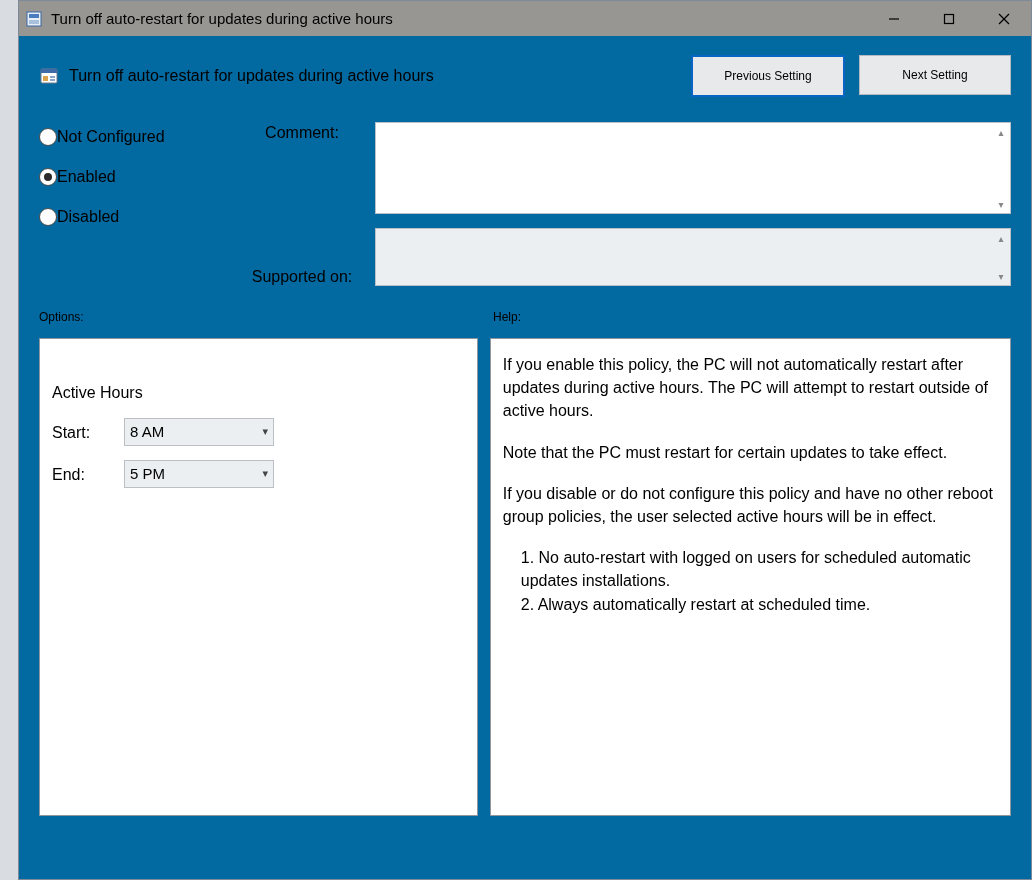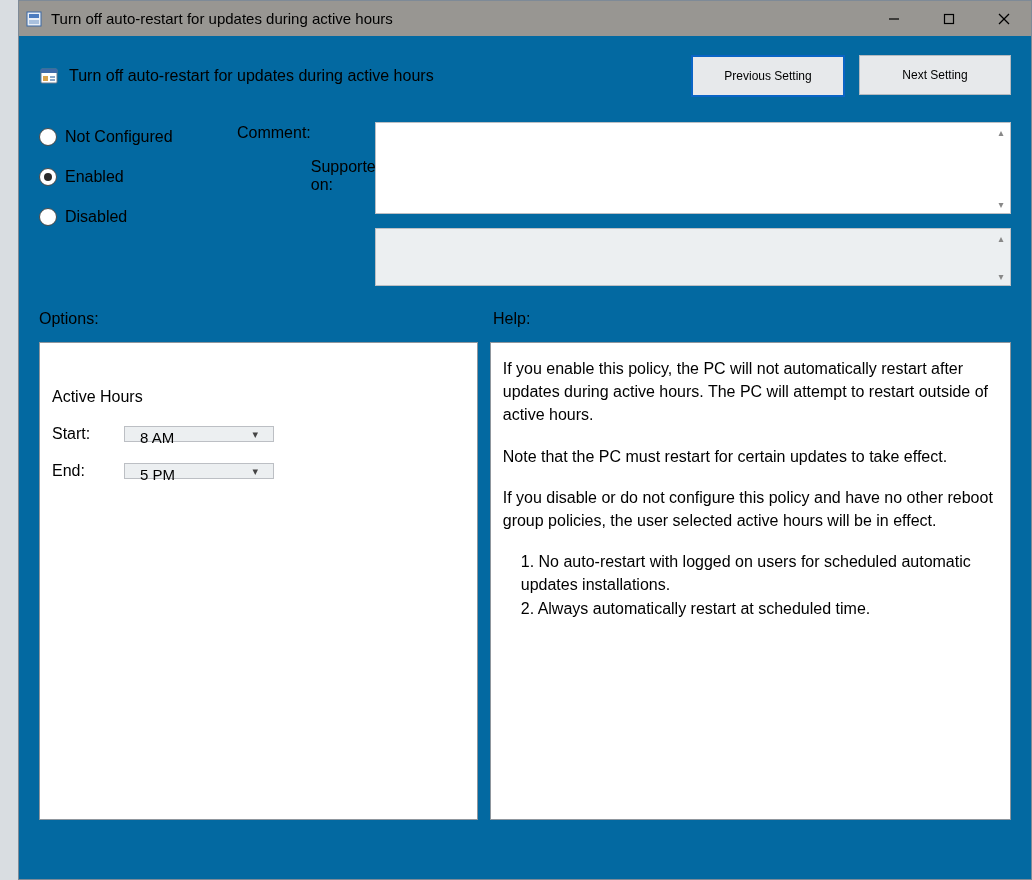--- a/index.html
+++ b/index.html
@@ -115,42 +115,43 @@
   }
   .radio-col {
     display: flex;
     flex-direction: column;
     gap: 22px;
     padding-top: 6px;
   }
   .radio-item {
     display: flex;
     align-items: center;
-    gap: 8px;
     font-size: 16px;
   }
   .radio-outer {
     width: 16px; height: 16px;
     border: 1px solid #4a4a4a;
     border-radius: 50%;
     display: flex; align-items: center; justify-content: center;
     background: #fff;
   }
   .radio-inner {
     width: 8px; height: 8px;
     border-radius: 50%;
     background: #2b2b2b;
     display: none;
   }
   .radio-item.selected .radio-inner { display: block; }
 
   .label-col {
     display: flex;
+    flex-direction: column;
     justify-content: space-between;
     padding-top: 2px;
+    align-items: center;
   }
   .lbl { font-size: 16px; }
   .lbl.supported { margin-top: 34px; }
 
   .fields-col {
     display: flex;
     flex-direction: column;
     gap: 14px;
   }
 
@@ -176,21 +177,21 @@
     background: #eceff1;
     padding: 6px 20px 6px 10px;
     font-size: 16px;
     color: #000;
   }
 
   
   .section-labels {
     display: flex;
     margin-top: 24px;
-    font-size: 16px;
+    font-size: 12px;
   }
   .section-labels .opts-lbl { width: 454px; }
   .section-labels .help-lbl { flex: 1; }
 
   
   .panels {
     display: flex;
     gap: 12px;
     margin-top: 14px;
   }
@@ -209,26 +210,26 @@
   .opt-heading { margin-bottom: 14px; margin-top: 28px; }
   .opt-row {
     display: flex;
     align-items: center;
     gap: 28px;
     margin-bottom: 14px;
   }
   .opt-row .opt-label { width: 44px; }
   .dropdown {
     width: 150px;
-    height: 16px;
+    height: 28px;
     background: #eceff1;
     border: 1px solid #bcbfc4;
     display: flex;
-    align-items: flex-start;
-    padding: 0 15px;
+    align-items: center;
+    padding: 0 5px;
     box-sizing: border-box;
     justify-content: space-between;
     font-size: 15px;
   }
   .dropdown .chev { font-size: 11px; color: #444; }
 
   .help-panel p { margin: 0 0 18px 0; }
   .help-panel .indent { padding-left: 18px; }
 
 </style>

